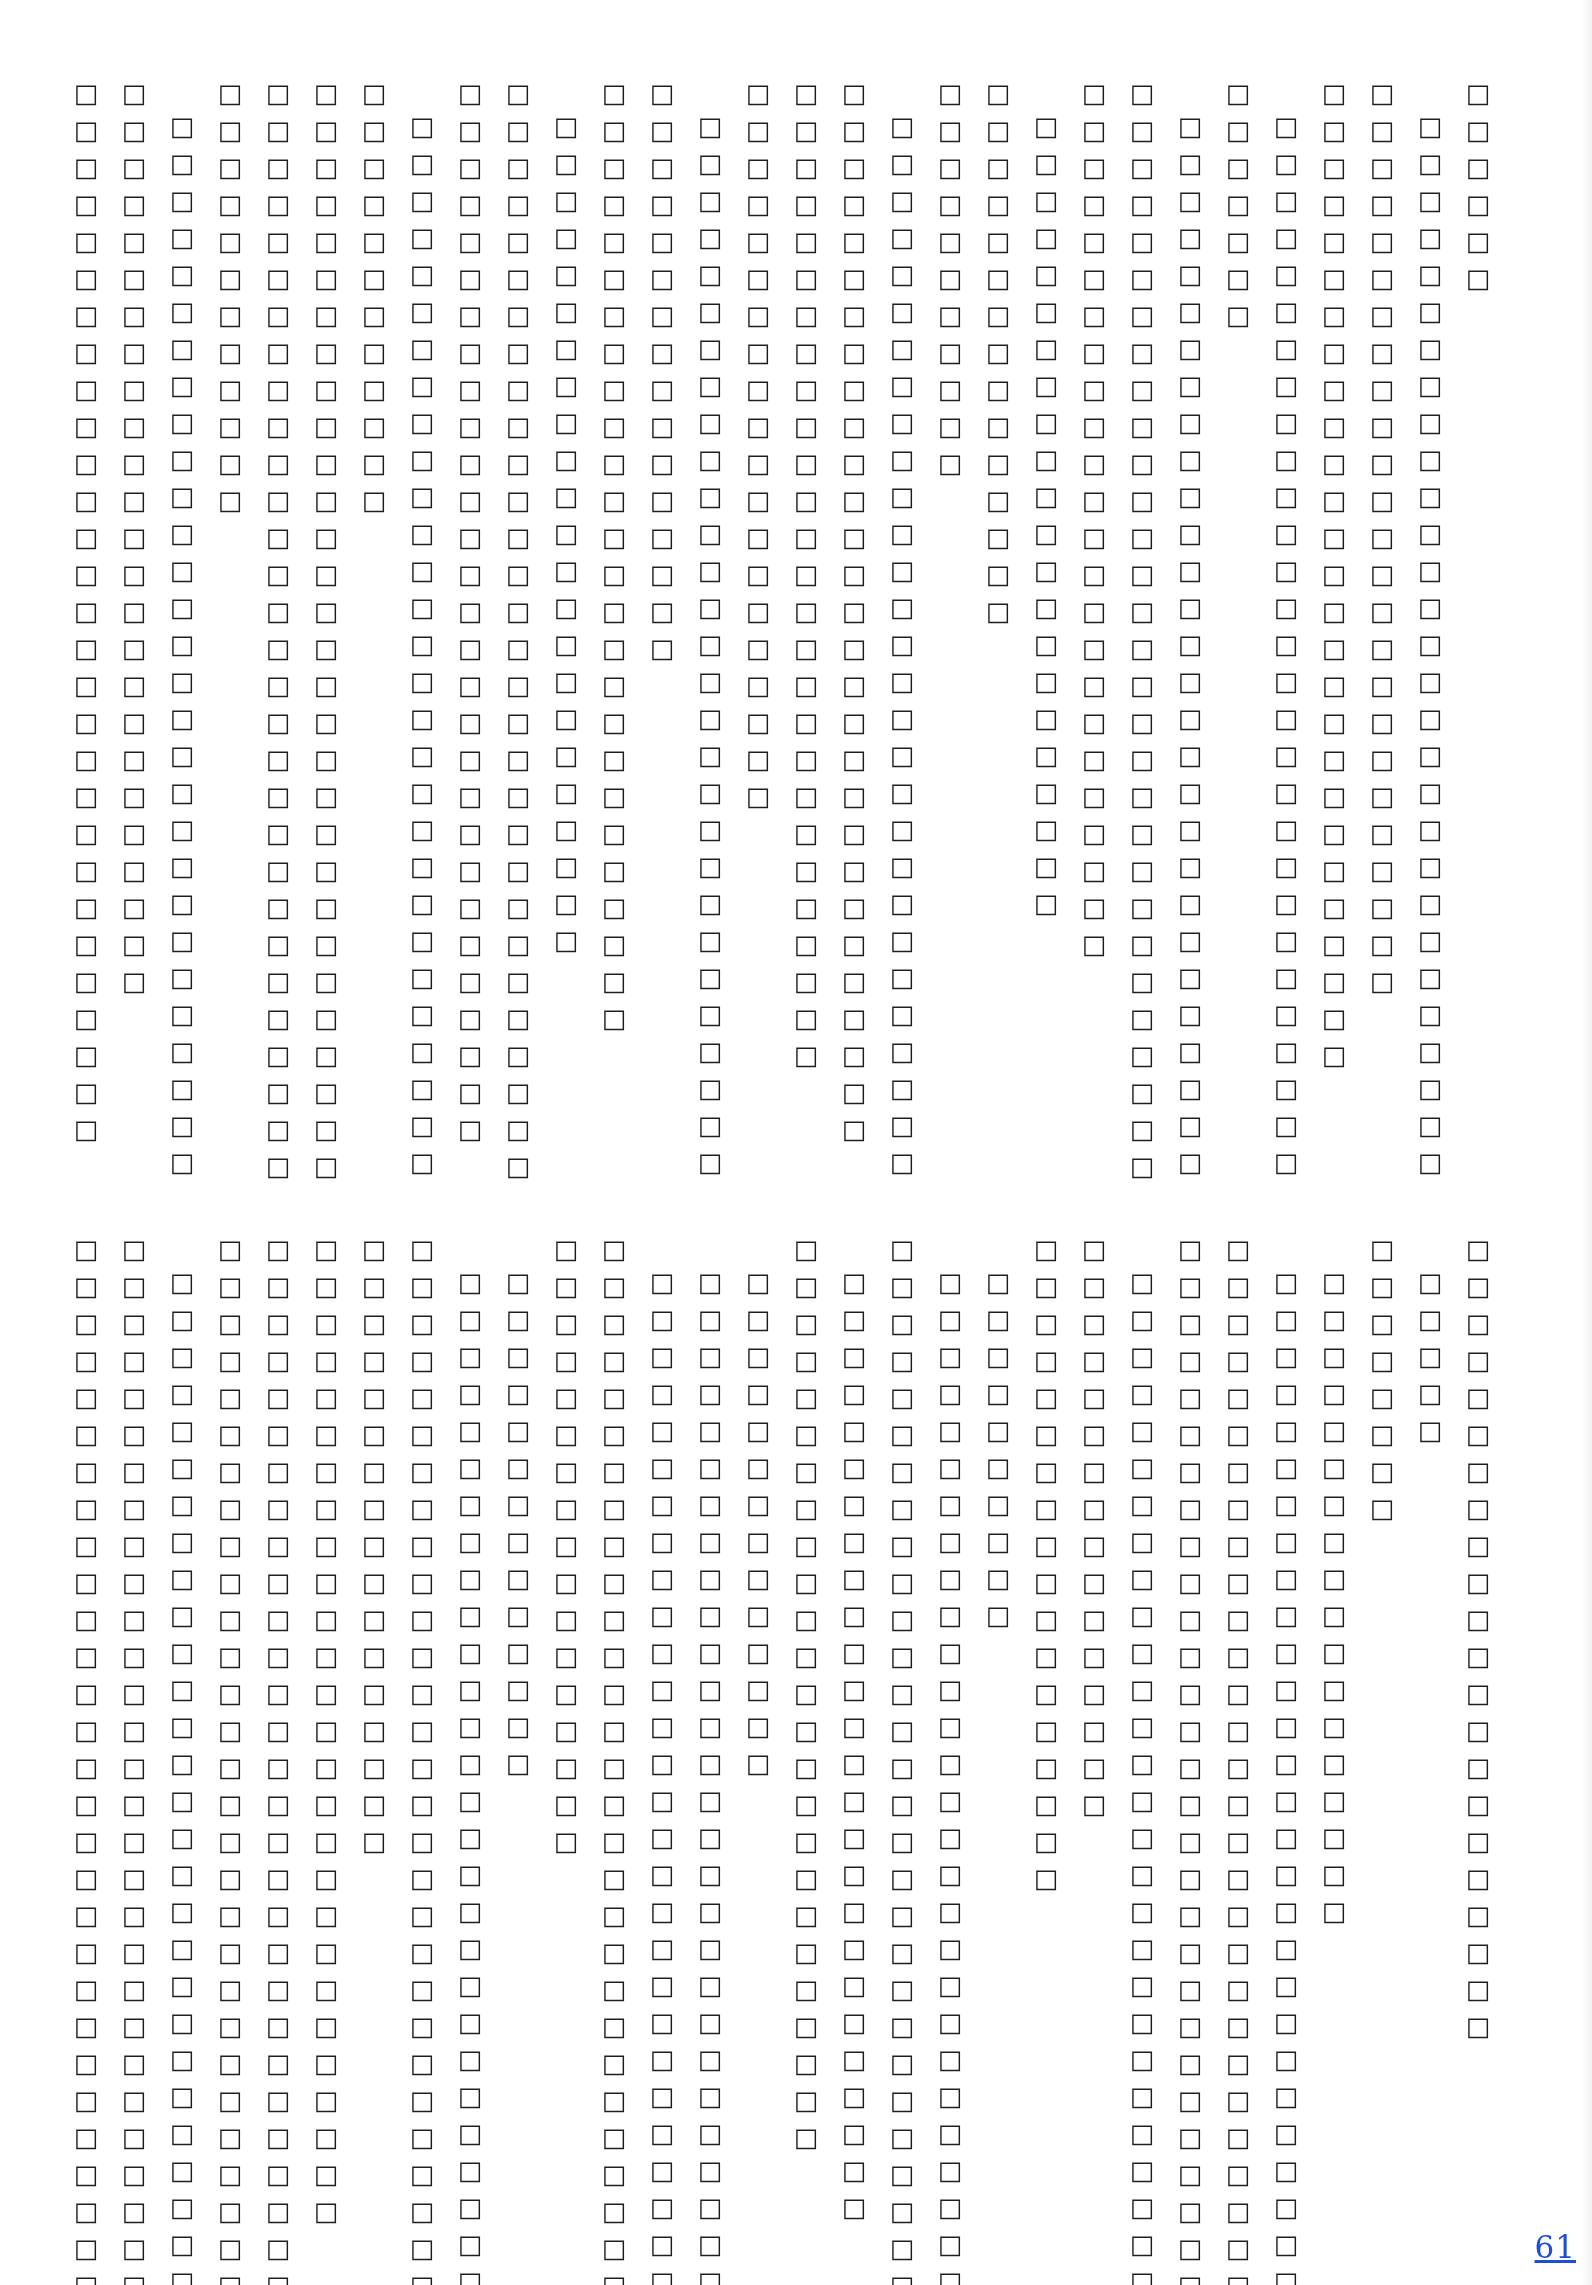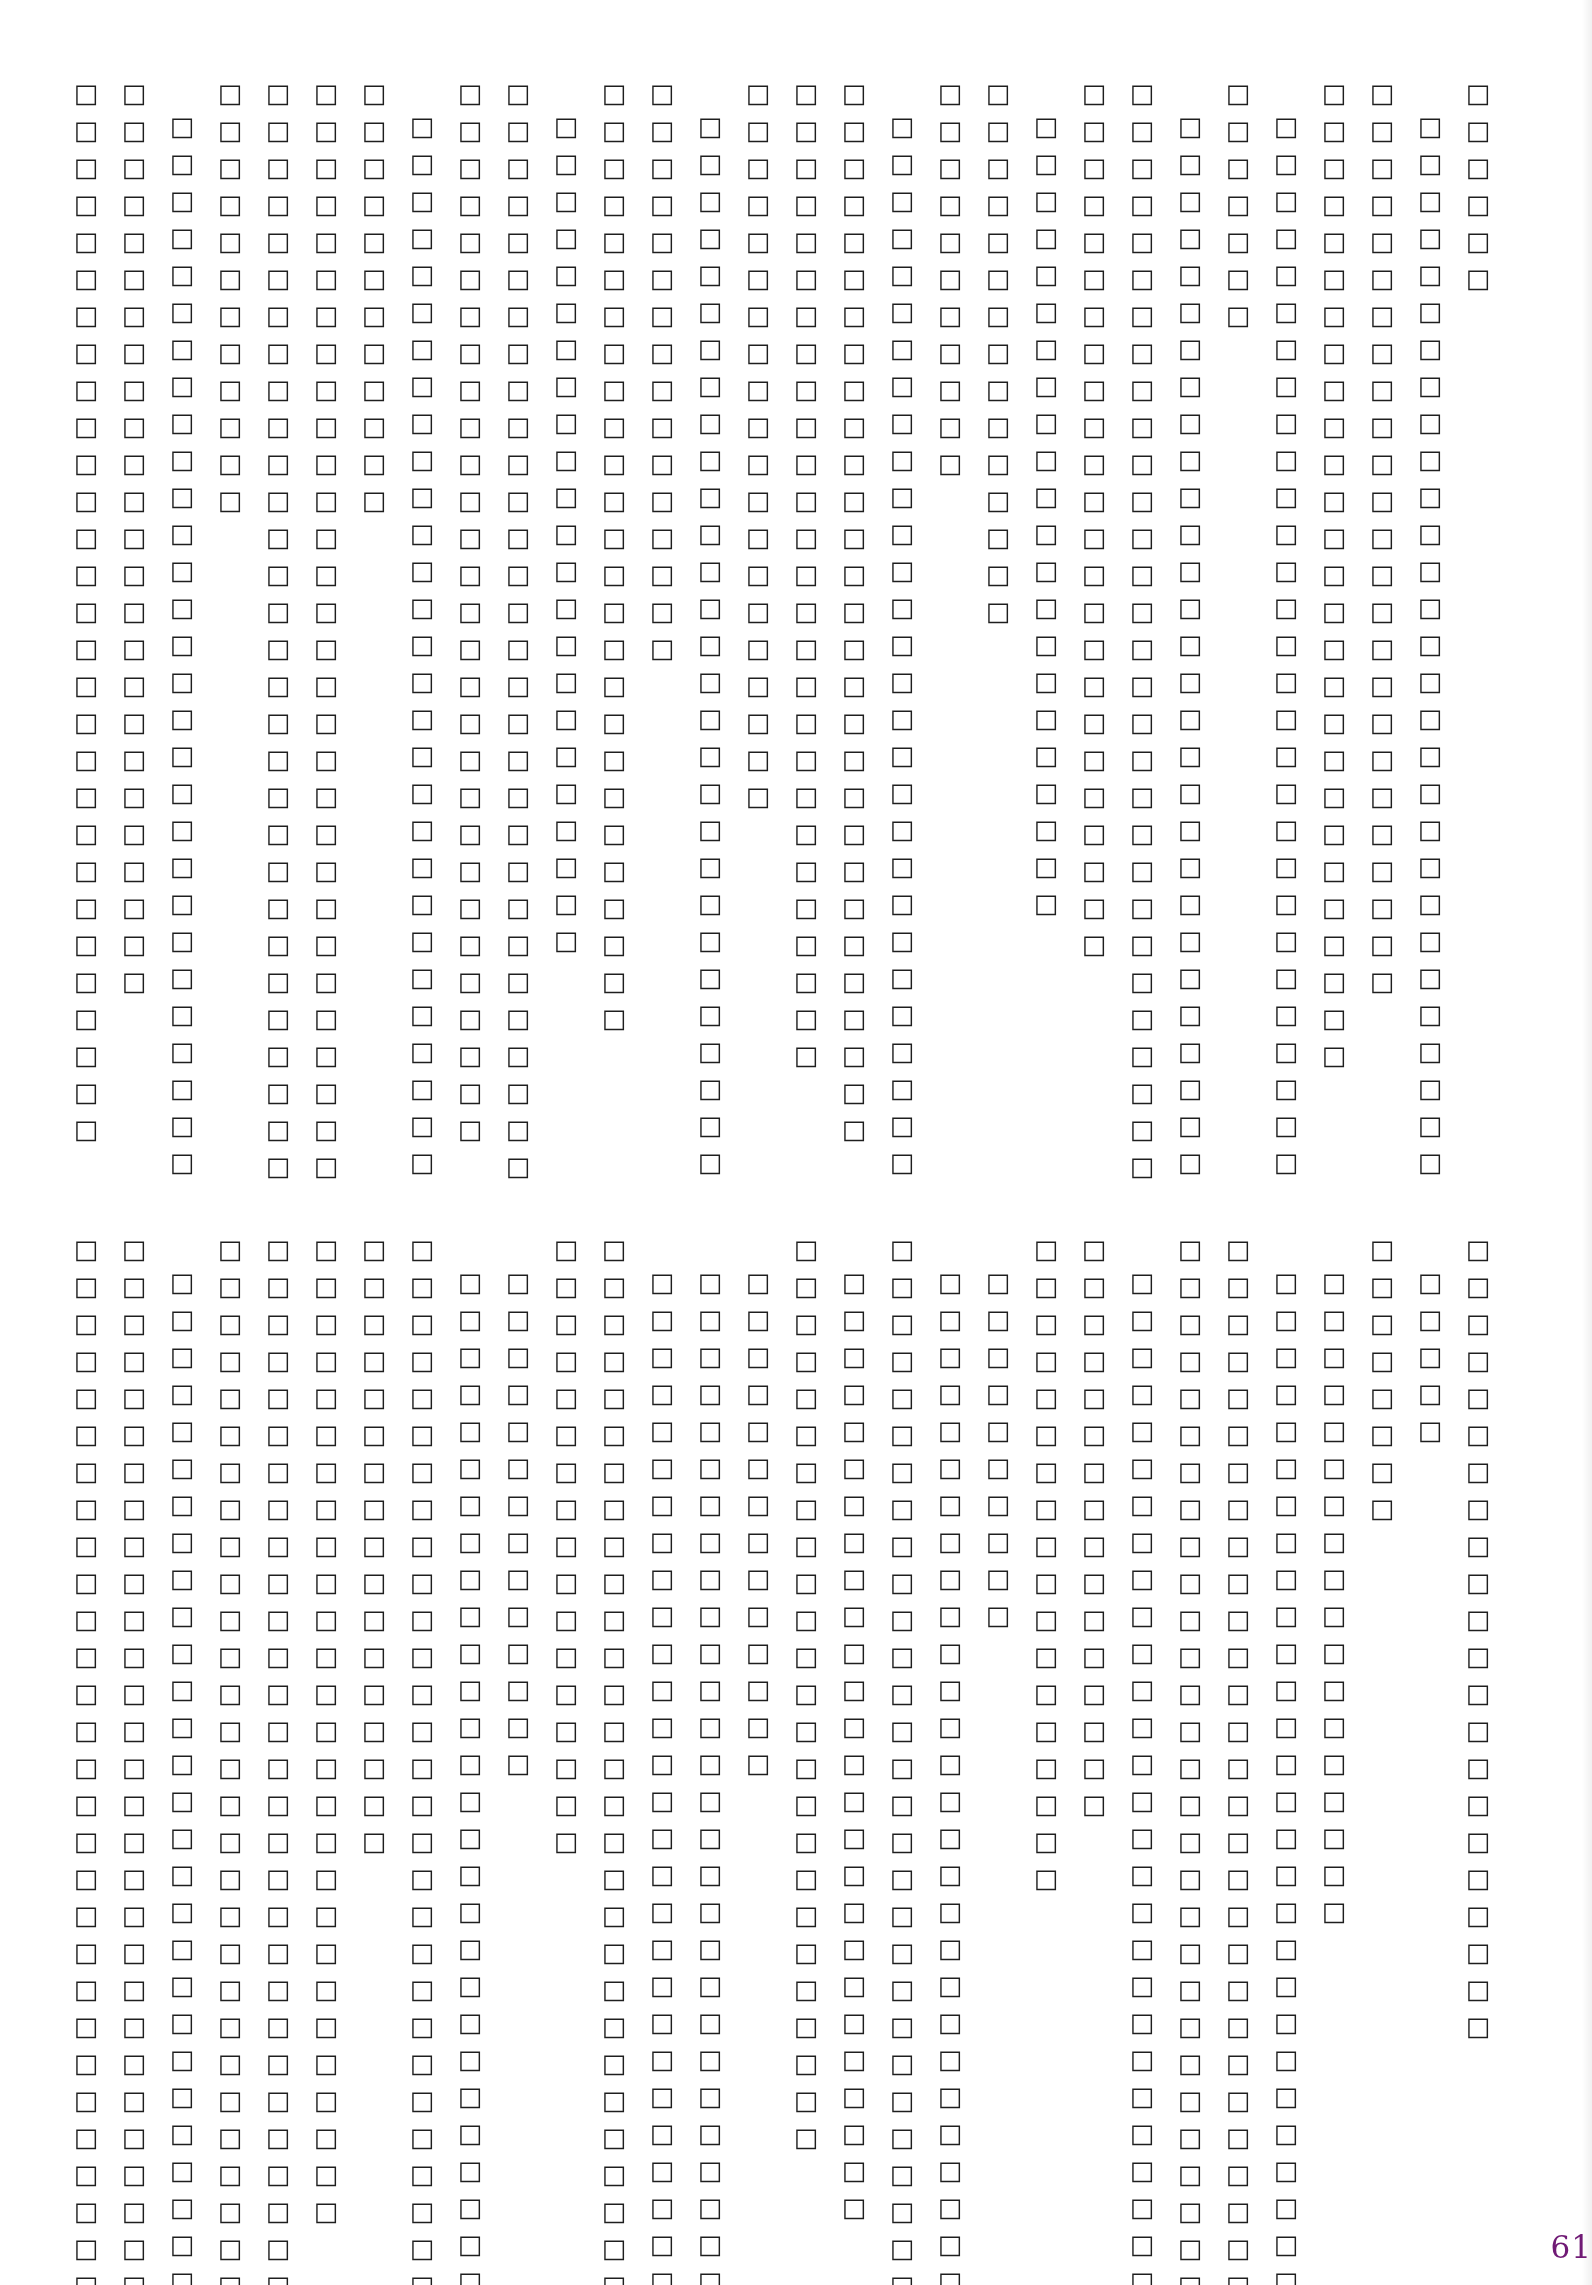--- a/index.html
+++ b/index.html
@@ -32,24 +32,25 @@
   }
   .tategaki-block p.col {
     margin: 0;
     line-height: 48px;         
   }
   #block-upper { top: 78px;  height: 983px; }
   #block-lower { top: 1234px; height: 987px; }
   .page-number {
     position: absolute;
     top: 2229px;
-    right: 0;
+    right: 16px;
     font-size: 31px;
-    color: #701a75;
+    color: #1d4ed8;
     letter-spacing: 1px;
+    text-decoration: underline;
   }
 </style>
 </head>
 <body>
 
 <div class="scan-edge"></div>
 
 <section id="block-upper" class="tategaki-block">
     <p class="col" style="padding-top: 0px;">□□□□□□</p>
     <p class="col" style="padding-top: 33px;">□□□□□□□□□□□□□□□□□□□□□□□□□□□□□</p>

